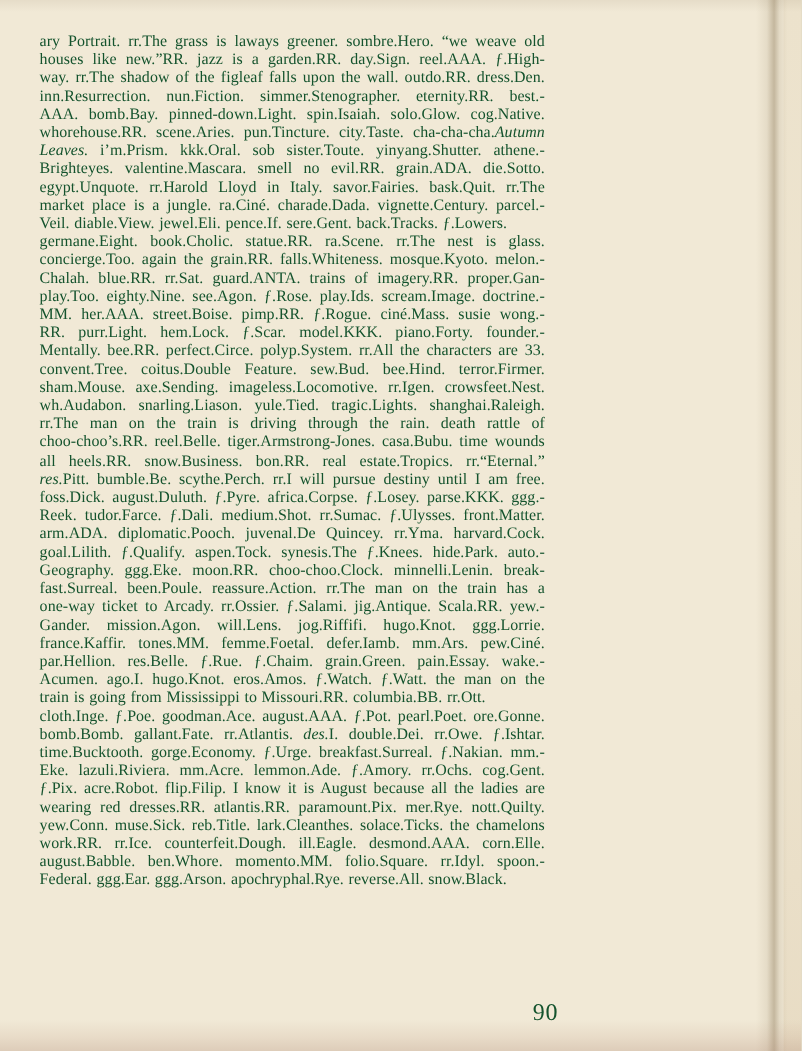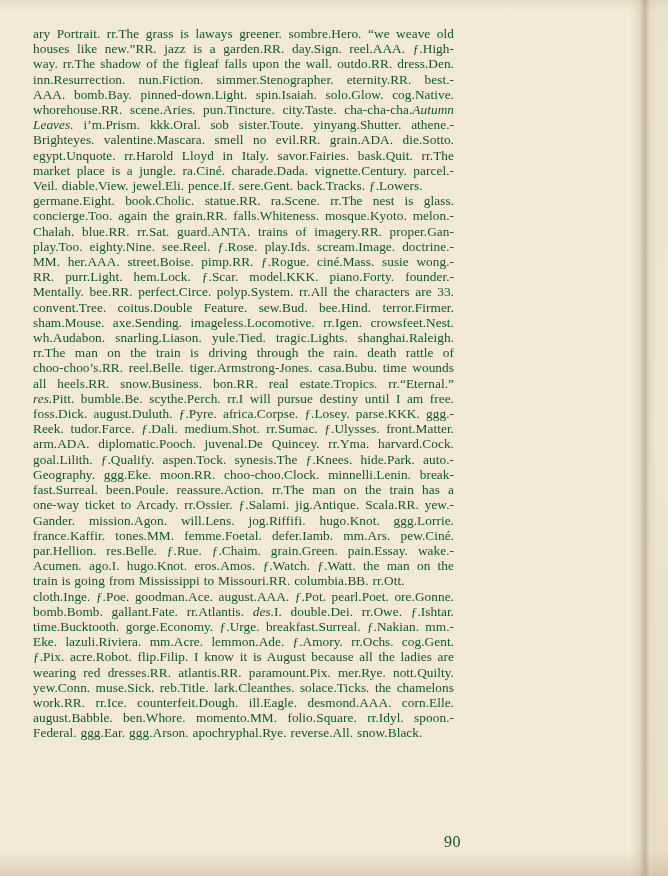--- a/index.html
+++ b/index.html
@@ -65,21 +65,21 @@
     text-align: justify;
     text-align-last: justify;
     white-space: normal;
   }
   .line.last { text-align-last: left; }
   .line i { }
   .page-number {
     position: absolute;
     left: 444px;
     top: 833px;
-    font-size: 16px;
+    font-size: 20px;
     letter-spacing: 0.5px;
     text-align: right;
   }
 </style>
 </head>
 <body>
 
 <div class="page">
   <div class="right-page-edge"></div>
   <div class="fold-shadow"></div>
@@ -97,21 +97,21 @@
         <div class="line"><i>Leaves.</i><span> i’m.Prism. kkk.Oral. sob sister.Toute. yinyang.Shutter. athene.-</span></div>
         <div class="line"><span>Brighteyes. valentine.Mascara. smell no evil.RR. grain.ADA. die.Sotto.</span></div>
         <div class="line"><span>egypt.Unquote. rr.Harold Lloyd in Italy. savor.Fairies. bask.Quit. rr.The</span></div>
         <div class="line"><span>market place is a jungle. ra.Ciné. charade.Dada. vignette.Century. parcel.-</span></div>
         <div class="line last"><span>Veil. diable.View. jewel.Eli. pence.If. sere.Gent. back.Tracks. ƒ.Lowers.</span></div>
       </div>
       <div class="para">
         <div class="line"><span>germane.Eight. book.Cholic. statue.RR. ra.Scene. rr.The nest is glass.</span></div>
         <div class="line"><span>concierge.Too. again the grain.RR. falls.Whiteness. mosque.Kyoto. melon.-</span></div>
         <div class="line"><span>Chalah. blue.RR. rr.Sat. guard.ANTA. trains of imagery.RR. proper.Gan-</span></div>
-        <div class="line"><span>play.Too. eighty.Nine. see.Reel. ƒ.Rose. play.Ids. scream.Image. doctrine.-</span></div>
+        <div class="line"><span>play.Too. eighty.Nine. see.Agon. ƒ.Rose. play.Ids. scream.Image. doctrine.-</span></div>
         <div class="line"><span>MM. her.AAA. street.Boise. pimp.RR. ƒ.Rogue. ciné.Mass. susie wong.-</span></div>
         <div class="line"><span>RR. purr.Light. hem.Lock. ƒ.Scar. model.KKK. piano.Forty. founder.-</span></div>
         <div class="line"><span>Mentally. bee.RR. perfect.Circe. polyp.System. rr.All the characters are 33.</span></div>
         <div class="line"><span>convent.Tree. coitus.Double Feature. sew.Bud. bee.Hind. terror.Firmer.</span></div>
         <div class="line"><span>sham.Mouse. axe.Sending. imageless.Locomotive. rr.Igen. crowsfeet.Nest.</span></div>
         <div class="line"><span>wh.Audabon. snarling.Liason. yule.Tied. tragic.Lights. shanghai.Raleigh.</span></div>
         <div class="line"><span>rr.The man on the train is driving through the rain. death rattle of</span></div>
         <div class="line"><span>choo-choo’s.RR. reel.Belle. tiger.Armstrong-Jones. casa.Bubu. time wounds</span></div>
         <div class="line"><span>all heels.RR. snow.Business. bon.RR. real estate.Tropics. rr.“Eternal.”</span></div>
         <div class="line"><i>res.</i><span>Pitt. bumble.Be. scythe.Perch. rr.I will pursue destiny until I am free.</span></div>

